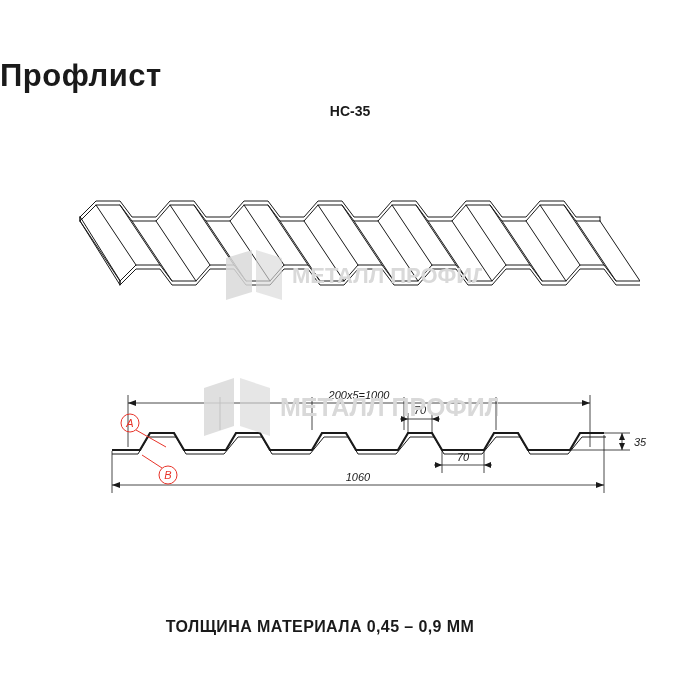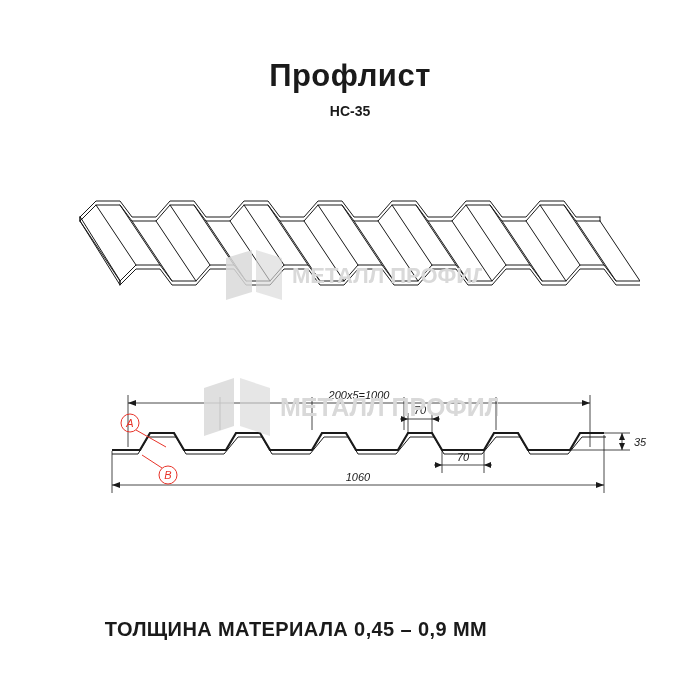--- a/index.html
+++ b/index.html
@@ -18,21 +18,20 @@
   .page {
     position: relative;
     width: 700px;
     height: 700px;
   }
   .title {
     position: absolute;
     top: 58px;
     left: 0;
     width: 700px;
-    text-align: center;
     font-size: 31px;
     font-weight: bold;
     letter-spacing: 0.5px;
     color: #1a1a1a;
   }
   .subtitle {
     position: absolute;
     top: 103px;
     left: 0;
     width: 700px;
@@ -55,24 +54,25 @@
     width: 580px;
     height: 130px;
     font-style: italic;
   }
   .footer {
     position: absolute;
     top: 618px;
     left: 0;
     width: 592px;
     text-align: center;
-    font-size: 20px;
+    font-size: 16px;
     font-weight: bold;
     letter-spacing: 0.4px;
     color: #1a1a1a;
+    padding-left: 24px;
   }
   .wm {
     position: absolute;
     pointer-events: none;
     opacity: 1;
   }
   .wm-1 { top: 246px; left: 222px; }
   .wm-2 { top: 372px; left: 198px; }
   svg { display: block; }
 </style>

